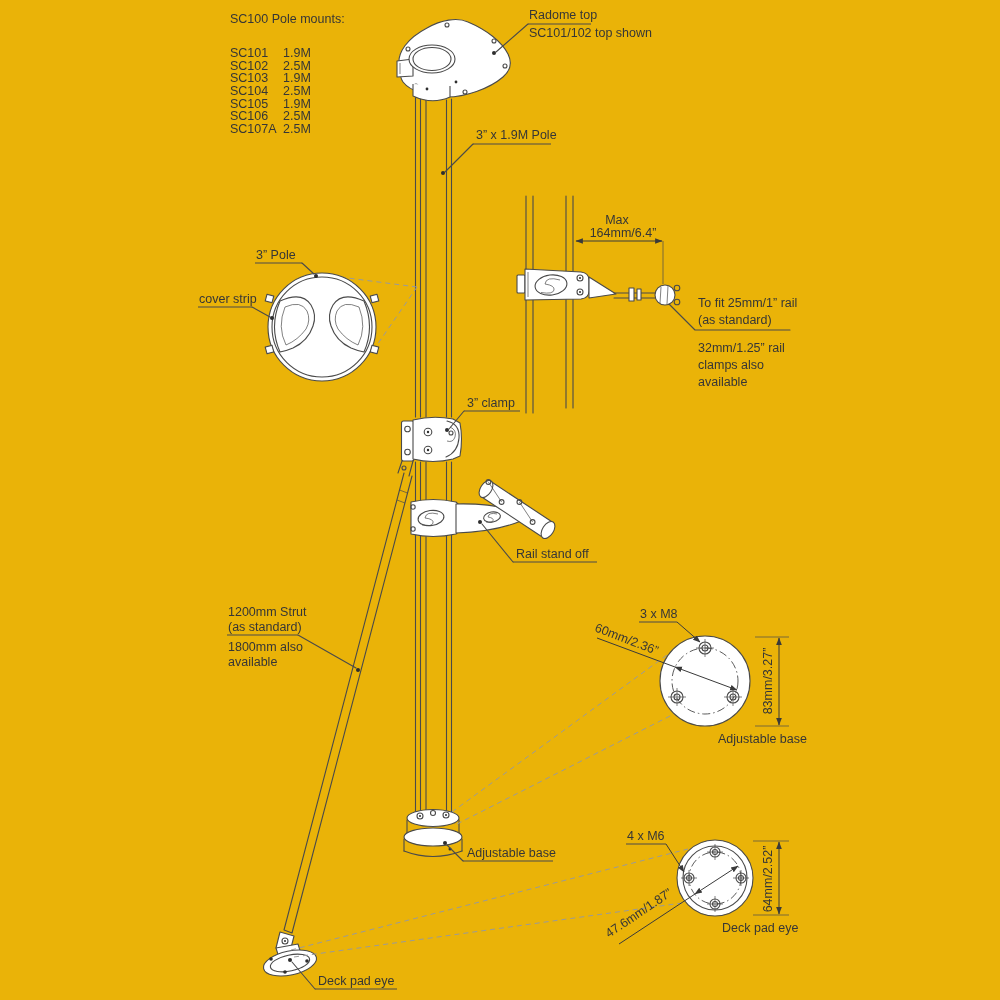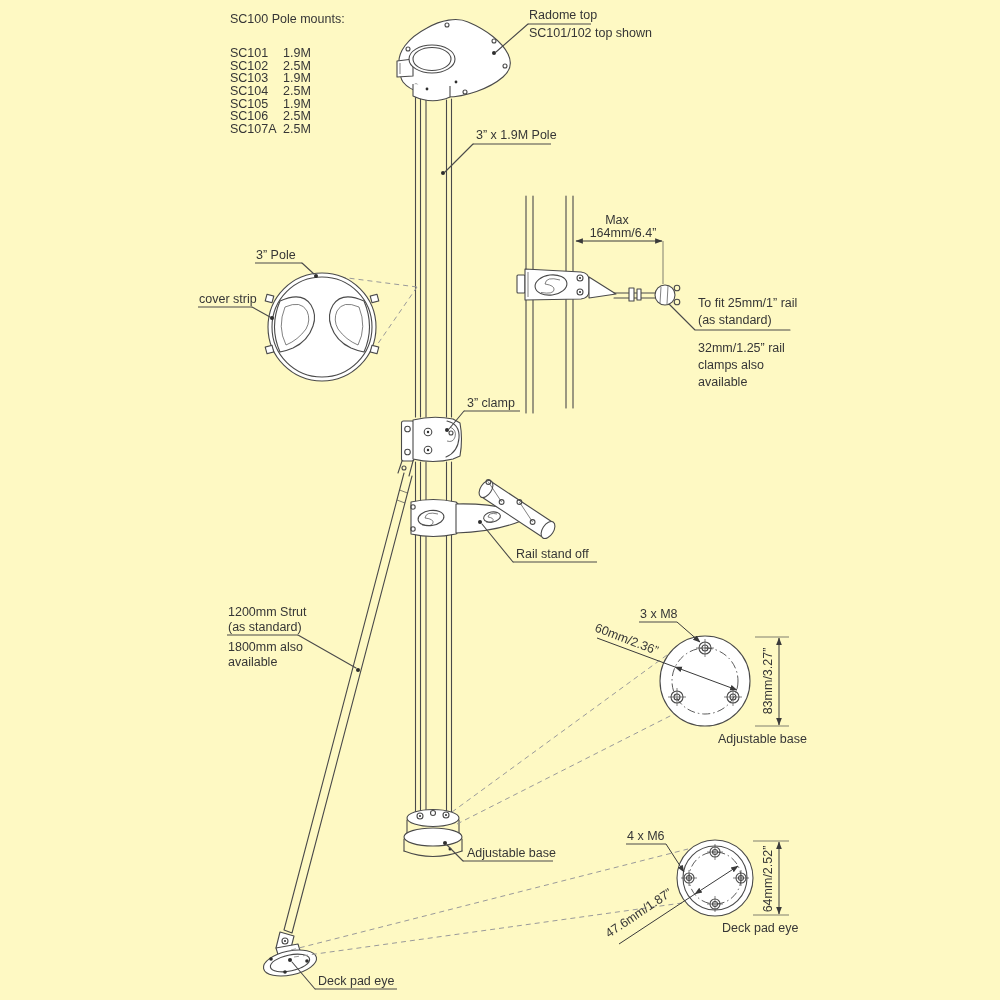--- a/index.html
+++ b/index.html
@@ -1,16 +1,16 @@
 <!DOCTYPE html>
 <html><head>
 <meta charset="utf-8">
 <style>
   html,body{margin:0;padding:0;background:#ffffff;}
-  .stage{width:1000px;height:1000px;position:relative;background:#fef9c3;overflow:hidden;}
+  .stage{width:1000px;height:1000px;position:relative;background:#eab308;overflow:hidden;}
   svg{display:block;}
   svg text{font-family:"Liberation Sans","DejaVu Sans",sans-serif;font-size:12.5px;fill:#363636;}
   .ln{stroke:#4a4a4a;stroke-width:1.1;fill:none;stroke-linecap:round;stroke-linejoin:round;}
   .fw{stroke:#4a4a4a;stroke-width:1.1;fill:#ffffff;stroke-linejoin:round;}
   .thin{stroke:#4a4a4a;stroke-width:0.7;fill:none;}
   .dash{stroke:#9a9a9a;stroke-width:1;fill:none;stroke-dasharray:5 4;}
   .dashdot{stroke:#4a4a4a;stroke-width:0.9;fill:none;stroke-dasharray:8 3 1.5 3;}
   .dim{stroke:#3a3a3a;stroke-width:1;fill:none;}
   .ul{stroke:#4a4a4a;stroke-width:1.1;}
   .dot{fill:#2e2e2e;}

